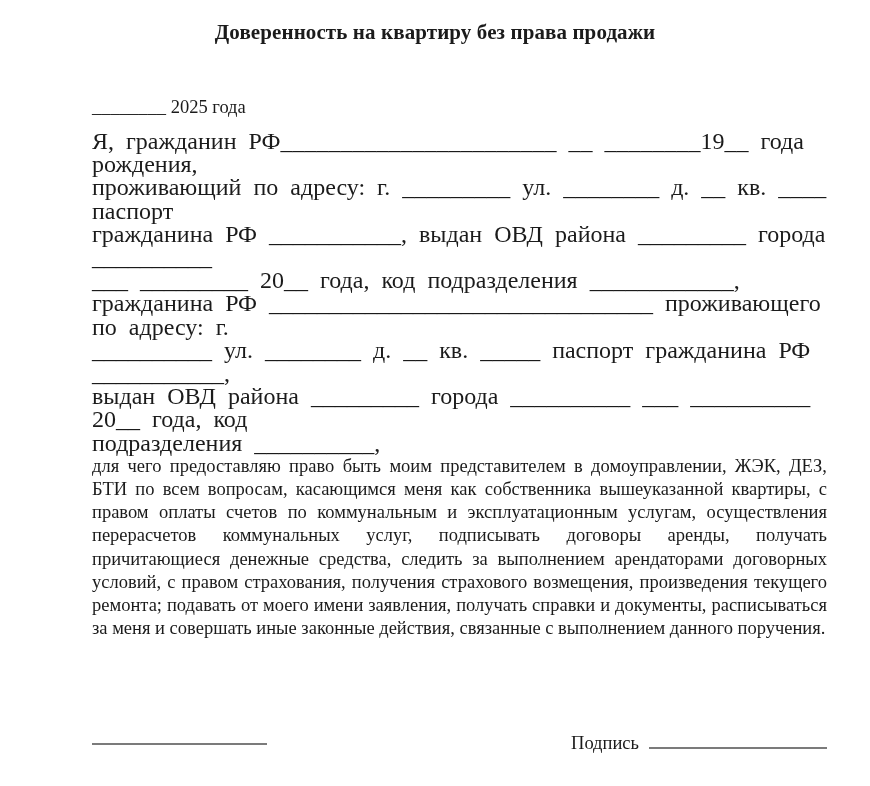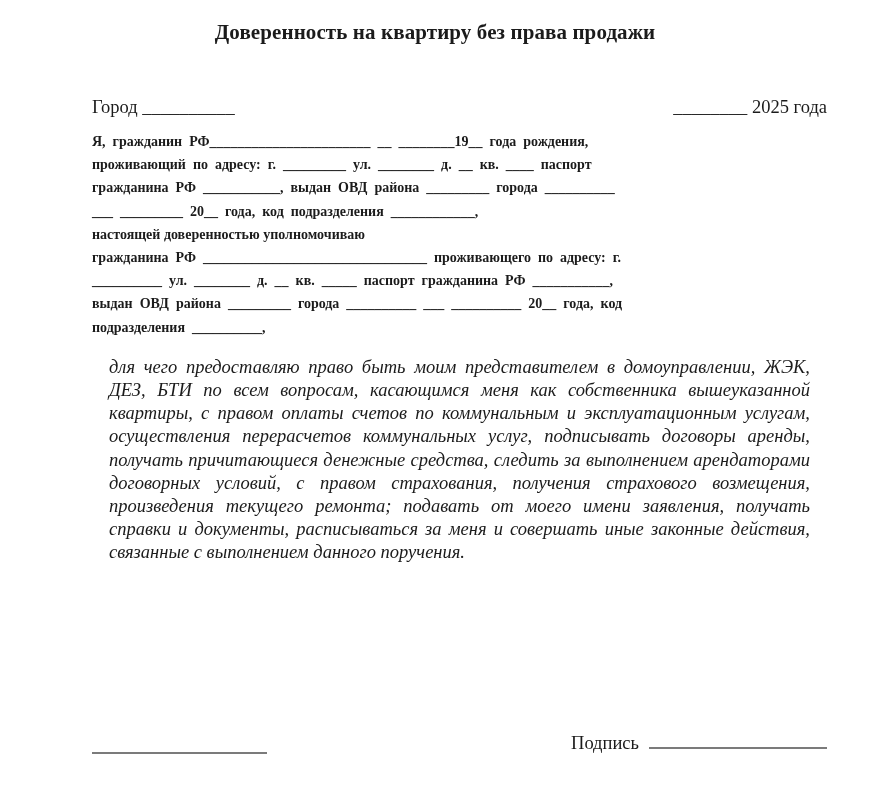--- a/index.html
+++ b/index.html
@@ -50,52 +50,50 @@
     font-size: 18.5px;
     line-height: 23px;
     white-space: pre;
   }
 
   .blk {
     font-size: 18.5px;
     line-height: 23.2px;
     text-align: justify;
     text-justify: inter-word;
-    margin: 17px;
-    font-style: italic;
+    margin: 0;
   }
 
   
   .blk-plain {
-    font-size: 14px;
+    font-size: 24px;
     line-height: 23.2px;
     text-align: left;
     margin: 0;
     white-space: pre-wrap;
-    font-weight: bold;
   }
   .gap-md { height: 11px; }
 
   .closing {
     position: absolute;
     left: 92px;
     top: 655px;
     width: 735px;
     font-size: 18.5px;
     line-height: 23px;
   }
 
   .sign-row {
     position: absolute;
     left: 92px;
     top: 733px;
     width: 735px;
     display: flex;
     justify-content: space-between;
-    align-items: flex-end;
+    align-items: center;
     font-size: 18.5px;
   }
 
   .rule {
     display: inline-block;
     border-bottom: 2px solid #7b7b7b;
     height: 0;
   }
   .rule-left  { width: 175px; }
   .rule-sign  { width: 178px; margin-left: 10px; }
@@ -105,32 +103,30 @@
 </head>
 <body>
 
 <div class="page">
 
   <div class="doc-title">Доверенность на квартиру без права продажи</div>
 
   <div class="body-area">
 
     <div class="line-row">
-      <span>Город __________</span>
       <span>________ 2025 года</span>
     </div>
 
     <div class="gap-md"></div>
 
     <div class="blk-plain">Я,  гражданин  РФ_______________________  __  ________19__  года  рождения,
 проживающий  по  адресу:  г.  _________  ул.  ________  д.  __  кв.  ____  паспорт
 гражданина  РФ  ___________,  выдан  ОВД  района  _________  города  __________
 ___  _________  20__  года,  код  подразделения  ____________,</div>
 
-    <div class="blk-plain">настоящей доверенностью уполномочиваю</div>
 
     <div class="blk-plain">гражданина  РФ  ________________________________  проживающего  по  адресу:  г.
 __________  ул.  ________  д.  __  кв.  _____  паспорт  гражданина  РФ  ___________,
 выдан  ОВД  района  _________  города  __________  ___  __________  20__  года,  код
 подразделения  __________,</div>
 
 
     <div class="blk">для чего предоставляю право быть моим представителем в домоуправлении, ЖЭК, ДЕЗ, БТИ по всем вопросам, касающимся меня как собственника вышеуказанной квартиры, с правом оплаты счетов по коммунальным и эксплуатационным услугам, осуществления перерасчетов коммунальных услуг, подписывать договоры аренды, получать причитающиеся денежные средства, следить за выполнением арендаторами договорных условий, с правом страхования, получения страхового возмещения, произведения текущего ремонта; подавать от моего имени заявления, получать справки и документы, расписываться за меня и совершать иные законные действия, связанные с выполнением данного поручения.</div>
 
   </div>

